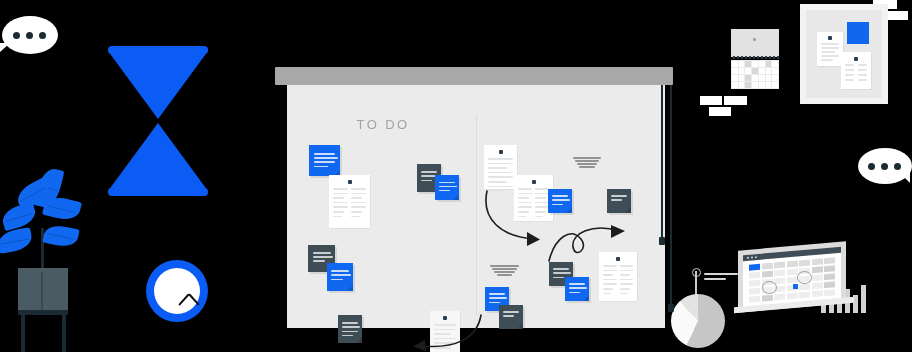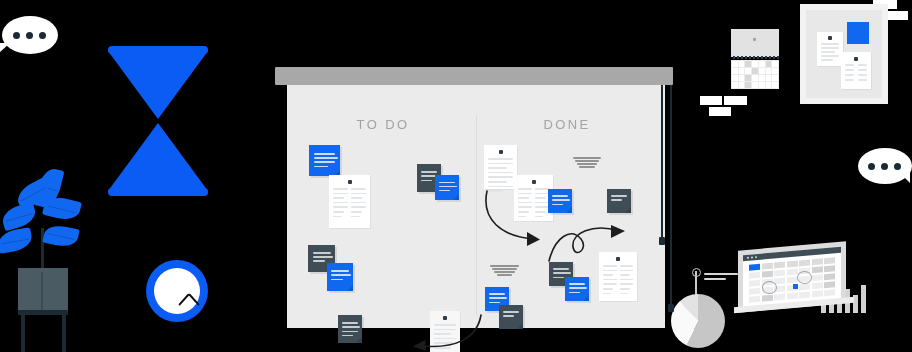--- a/index.html
+++ b/index.html
@@ -182,21 +182,20 @@
     <div id="pot-band"></div>
     <div class="leg" style="left:21px;"></div>
     <div class="leg" style="left:62px;"></div>
   </div>
 
   <div class="abs" id="board-wrap">
     <div id="board-rail"></div>
     <div id="board-face">
       <div id="board-divider"></div>
       <div class="col-title" id="title-todo">TO DO</div>
-      <div class="col-title" id="title-done">DONE</div>
 
       <div id="items-layer" style="position:absolute;inset:0;">
           <div class="note blue" style="left: 22px; top: 60px; width: 31px; height: 31px;">
             <div class="sh"></div>
             <div class="bd"></div>
             <i class="ln" style="left: 5.27px; top: 8.06px; width: 21.08px;"></i>
             <i class="ln" style="left: 5.27px; top: 12.26px; width: 23.25px;"></i>
             <i class="ln" style="left: 5.27px; top: 16.46px; width: 21.08px;"></i>
             <i class="ln" style="left: 5.27px; top: 20.66px; width: 13.95px;"></i>
             <div class="corner"></div>

